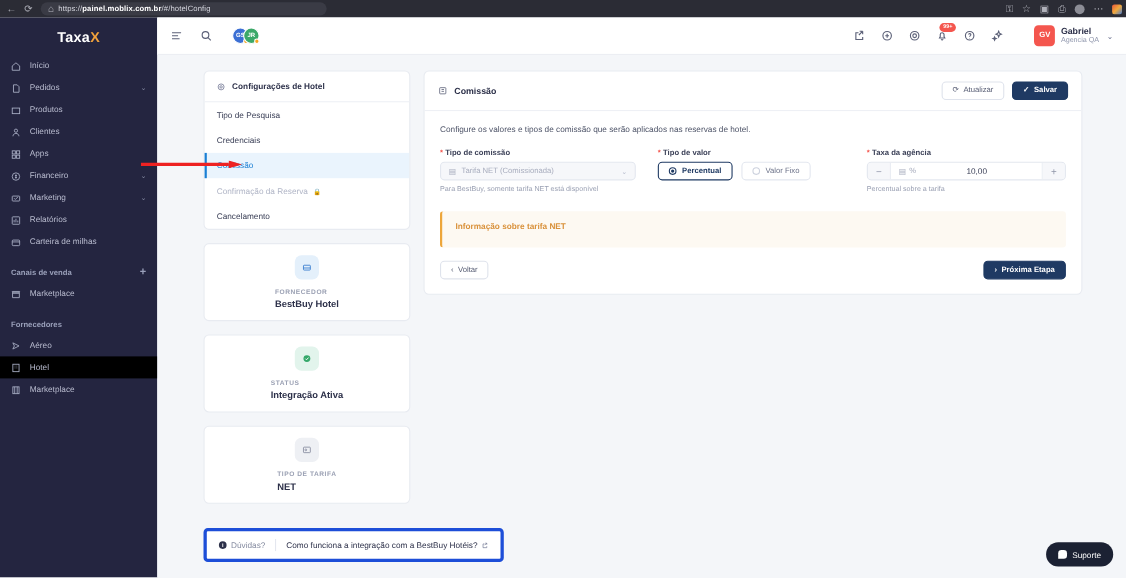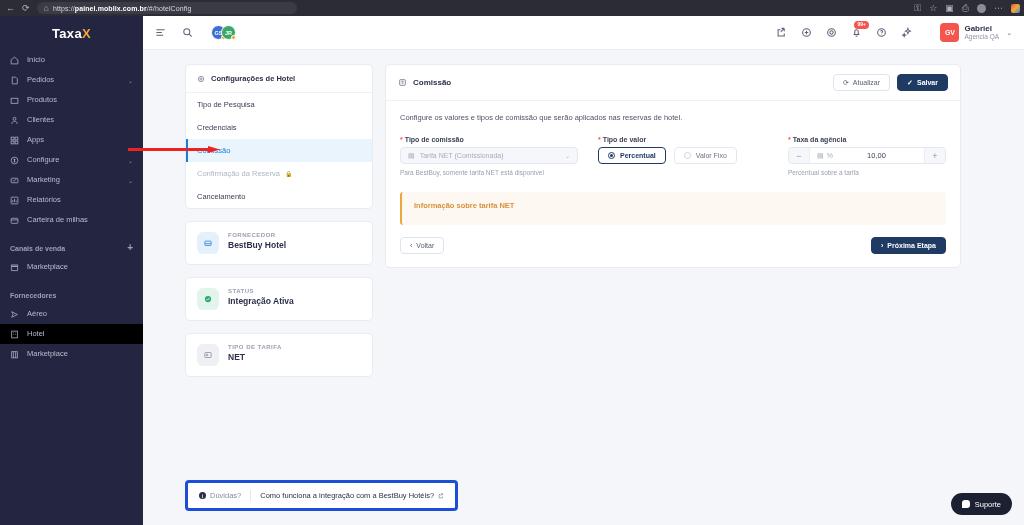--- a/index.html
+++ b/index.html
@@ -80,38 +80,38 @@
     font-size: 5px; font-weight: 700; border-radius: 7px; padding: 1px 3px; line-height: 1.1;
   }
   .user-box { display: flex; align-items: center; gap: 5px; margin-left: 14px; }
   .user-av { width: 19px; height: 19px; border-radius: 4px; background: #f4564e; color: #fff;
     font-size: 7px; font-weight: 700; display: flex; align-items: center; justify-content: center; }
   .user-name { font-size: 8px; font-weight: 700; color: #2c3049; line-height: 1.2; }
   .user-sub { font-size: 6.5px; color: #9097ad; line-height: 1.2; }
   .user-chev { font-size: 7px; color: #6d7punk; color: #6d7390; margin-left: 2px; }
 
   
-  .content { flex: 1; display: flex; gap: 12px; padding: 14px 63px 0 42px; align-items: flex-start; }
+  .content { flex: 1; display: flex; gap: 12px; padding: 14px 40px 0 42px; align-items: flex-start; }
   .col-left { width: 188px; flex: 0 0 188px; display: flex; flex-direction: column; gap: 12px; }
   .col-right { flex: 1; }
 
   .card { background: #ffffff; border: 1px solid #e8ebf1; border-radius: 5px; }
 
   
   .set-head { display: flex; align-items: center; gap: 6px; padding: 9px 11px; font-size: 7.5px;
     font-weight: 700; color: #2c3049; border-bottom: 1px solid #eef0f5; }
   .set-head svg { width: 8px; height: 8px; stroke: #6d7390; fill: none; stroke-width: 1.4; }
   .set-item { padding: 7px 11px; font-size: 7.5px; color: #3c4158; cursor: pointer; position: relative; }
   .set-item.active { background: #eaf4fd; color: #1a7fd4; }
   .set-item.active::before { content: ""; position: absolute; left: 0; top: 0; bottom: 0; width: 2px; background: #1a7fd4; }
   .set-item.disabled { color: #b0b5c6; cursor: default; }
   .lock { font-size: 6px; color: #c3c7d4; margin-left: 3px; }
 
   
-  .info-card { display: flex; gap: 9px; padding: 10px 11px; }
+  .info-card { display: flex; align-items: center; gap: 9px; padding: 10px 11px; flex-direction: column; }
   .info-ico { width: 22px; height: 22px; border-radius: 6px; flex: 0 0 22px;
     display: flex; align-items: center; justify-content: center; }
   .info-ico.blue { background: #e4f0fb; }
   .info-ico.green { background: #e2f4ec; }
   .info-ico.grey { background: #eef0f4; }
   .info-ico svg { width: 10px; height: 10px; }
   .info-label { font-size: 6px; letter-spacing: .5px; color: #9aa0b3; font-weight: 700; text-transform: uppercase; }
   .info-value { font-size: 8.5px; font-weight: 700; color: #2c3049; margin-top: 2px; }
 
   
@@ -261,21 +261,21 @@
         </span>
       <span class="nav-label">Apps</span>
     </div>
     <div class="nav-item">
       <span class="nav-ico">
           <svg viewBox="0 0 16 16">
             <circle cx="8" cy="8" r="6"></circle>
             <path d="M8 4.6v6.8M6.4 6.4h3.2M6.4 9.6h3.2"></path>
           </svg>
         </span>
-      <span class="nav-label">Configure</span>
+      <span class="nav-label">Financeiro</span>
       <span class="chev">⌄</span>
     </div>
     <div class="nav-item">
       <span class="nav-ico">
           <svg viewBox="0 0 16 16">
             <rect x="2" y="4" width="12" height="8" rx="1"></rect>
             <path d="M5 7.5l2 2 4-4"></path>
           </svg>
         </span>
       <span class="nav-label">Marketing</span>

